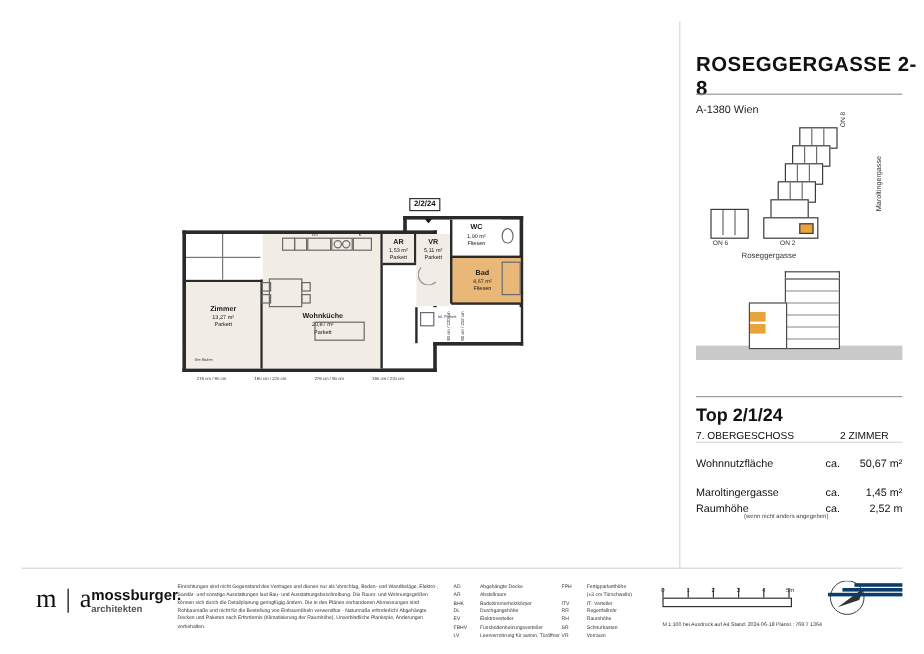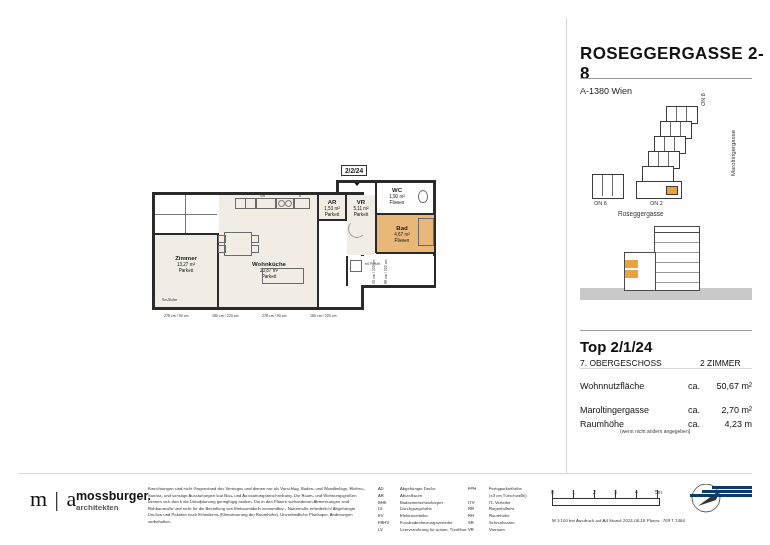--- a/index.html
+++ b/index.html
@@ -161,26 +161,26 @@
   <div class="hrule-top-sep2"></div>
 
   <div class="row" style="top:381px;">
     <span class="lbl">Wohnnutzfläche</span>
     <span class="ca">ca.</span>
     <span class="val">50,67 m²</span>
   </div>
   <div class="row" style="top:405px;">
     <span class="lbl">Maroltingergasse</span>
     <span class="ca">ca.</span>
-    <span class="val">2,70 m²</span>
+    <span class="val">1,45 m²</span>
   </div>
   <div class="row" style="top:419px;">
     <span class="lbl">Raumhöhe</span>
     <span class="ca">ca.</span>
-    <span class="val">4,23 m</span>
+    <span class="val">2,52 m</span>
   </div>
   <div class="note-small">(wenn nicht anders angegeben)</div>
 
   <div class="toplabel">2/2/24</div>
   <div class="tri"></div>
 
   <div class="plan">
 
     <div class="room-white" style="left:2px;top:12px;width:212px;height:118px;"></div>
 

